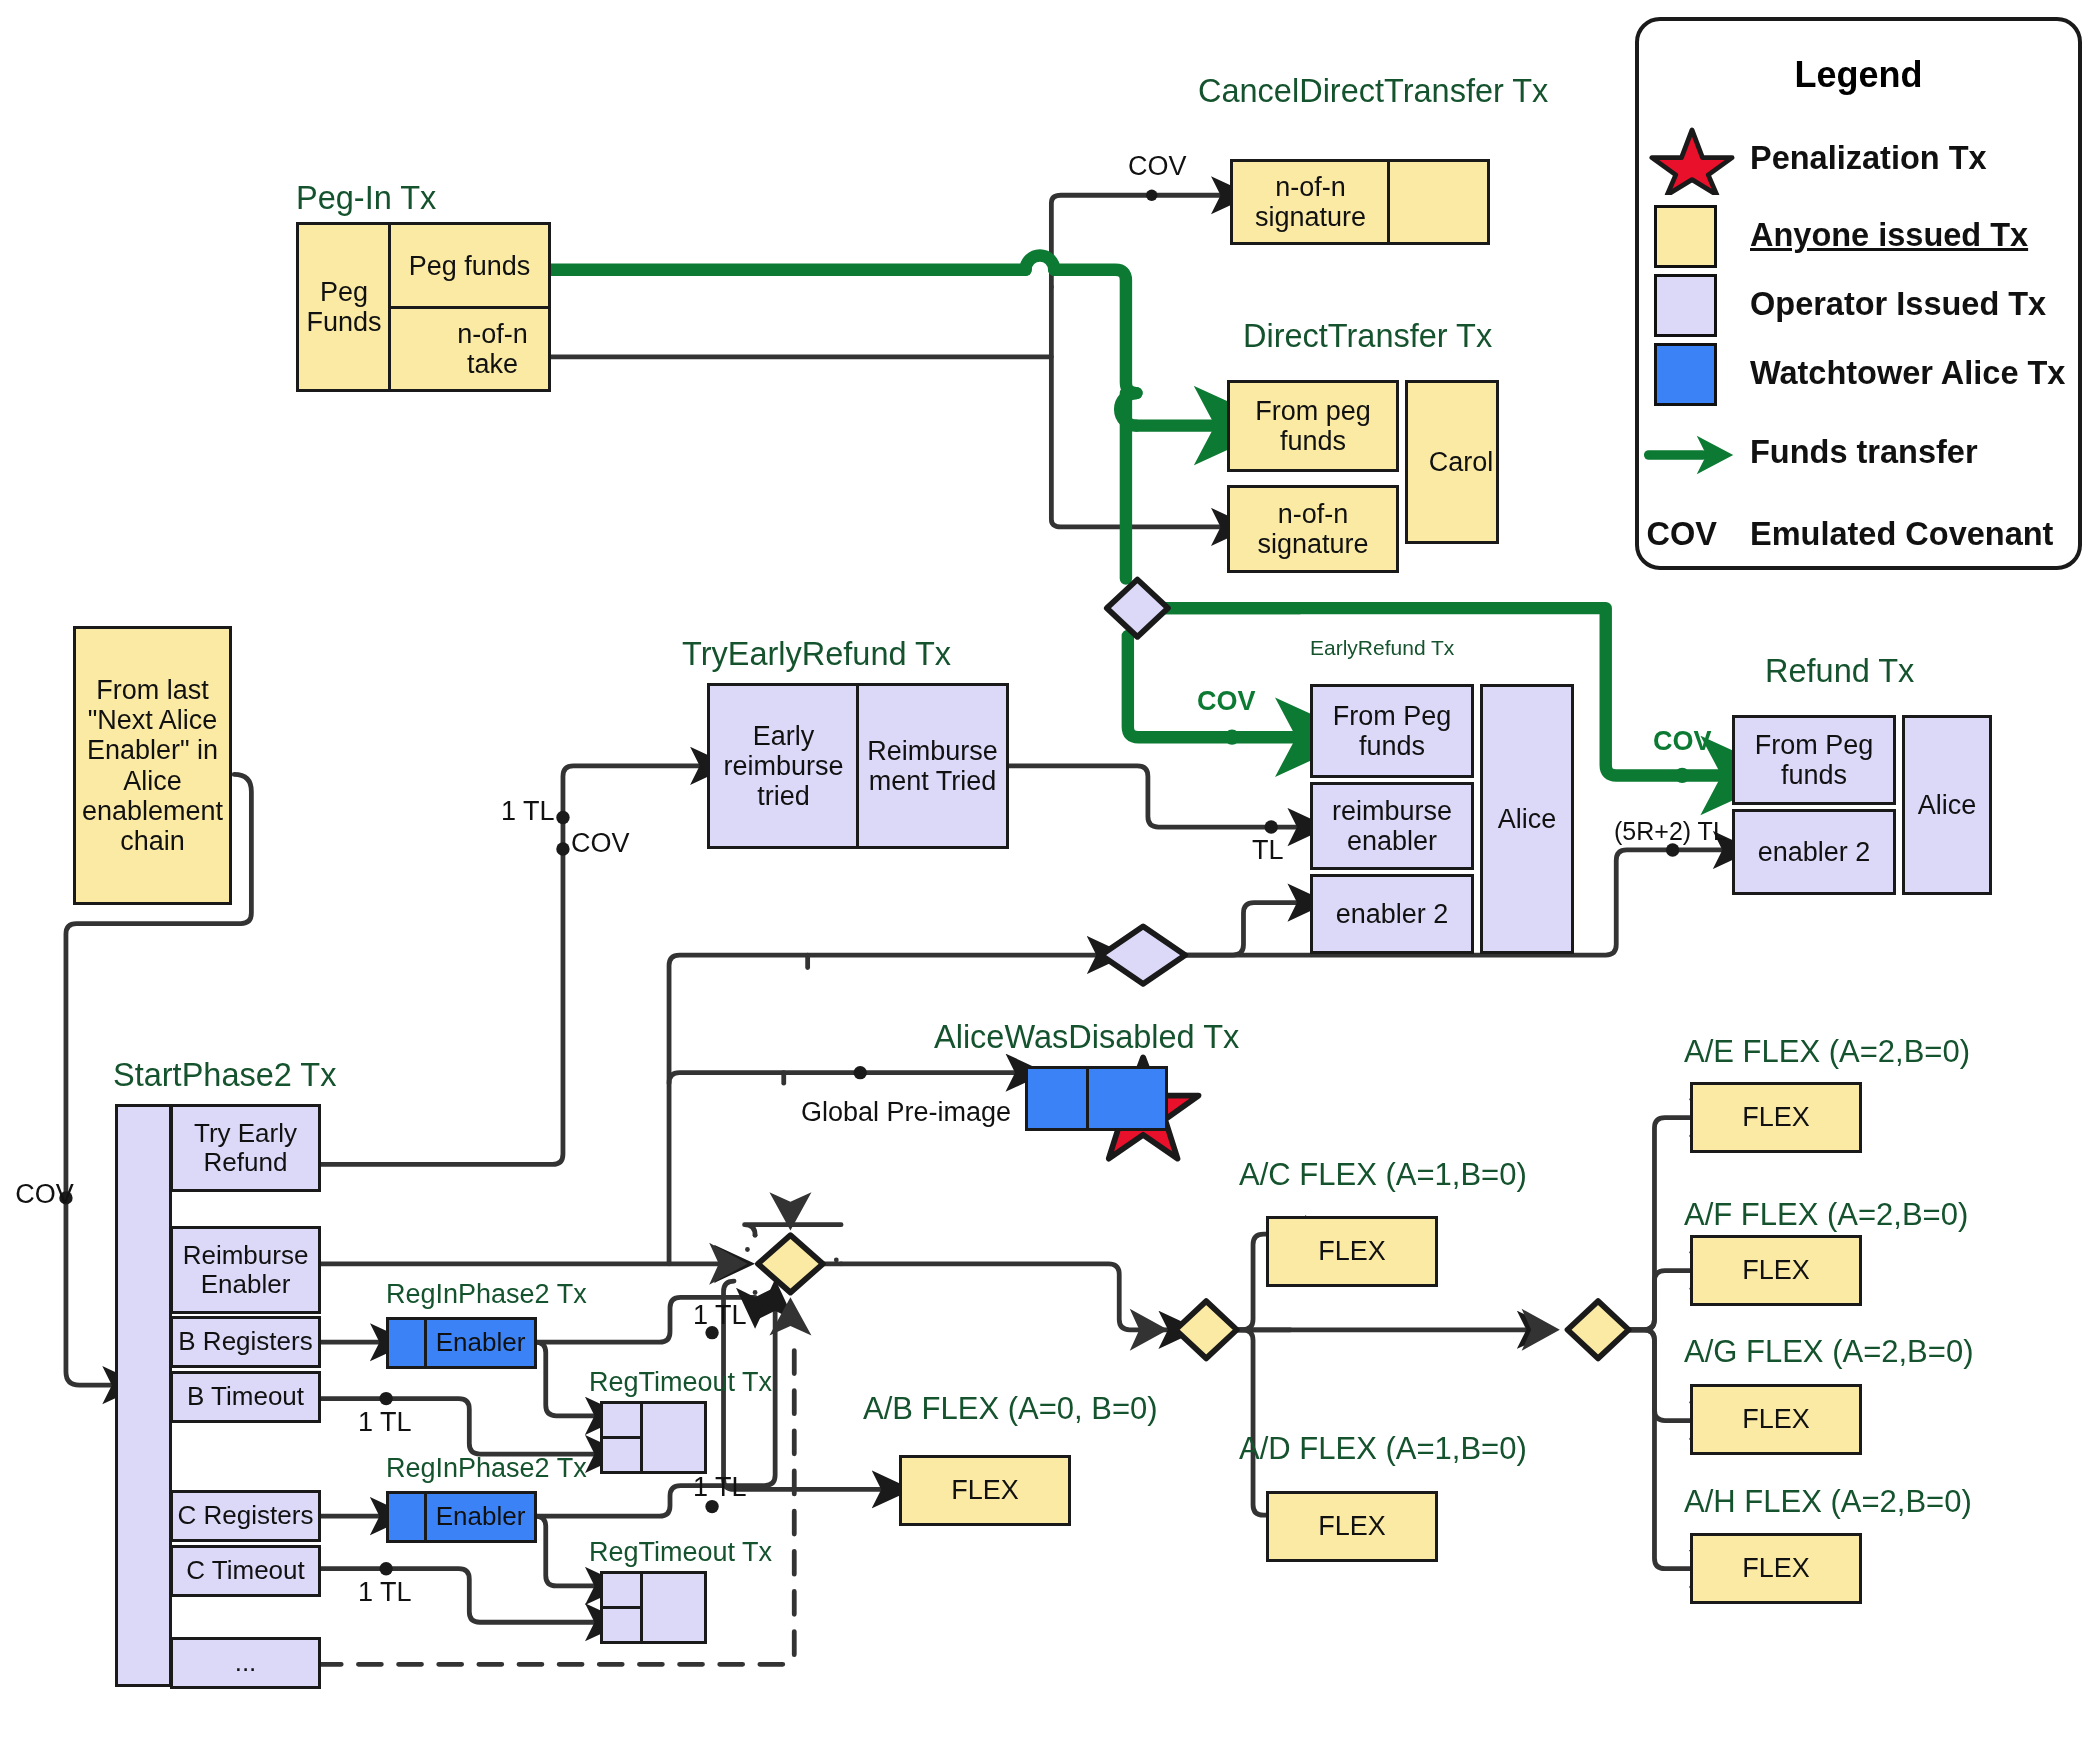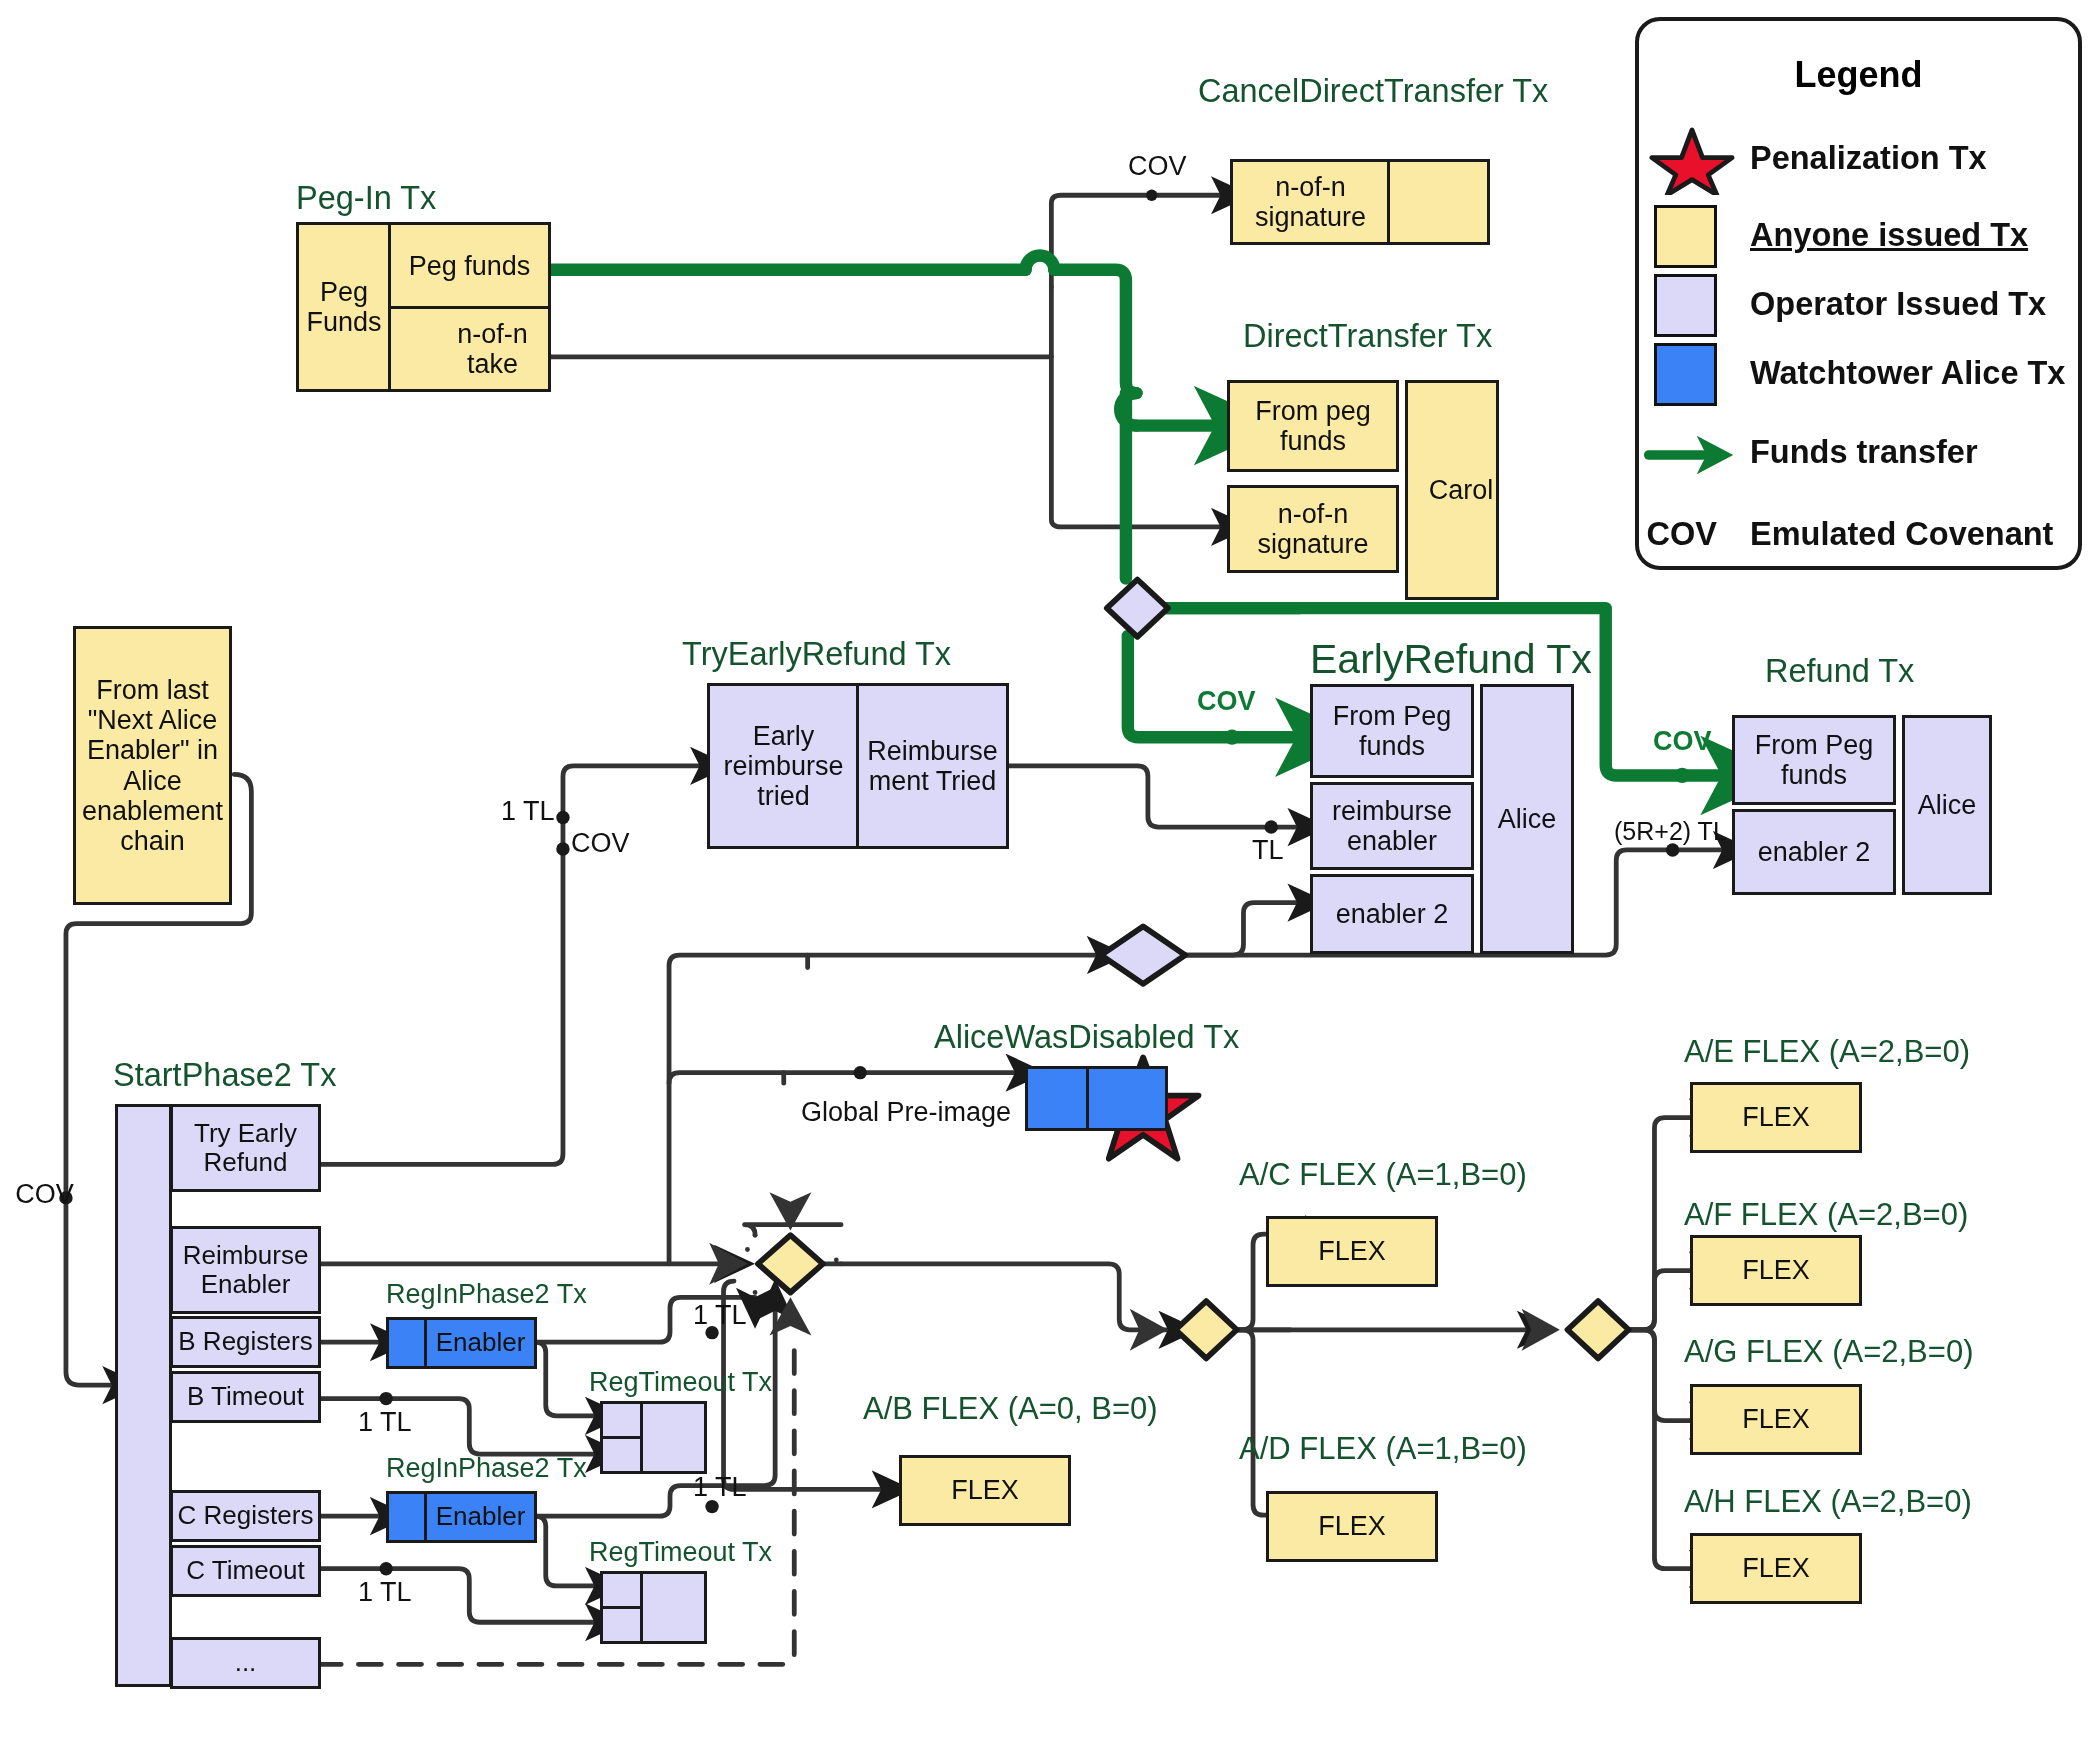--- a/index.html
+++ b/index.html
@@ -166,27 +166,27 @@
   <div class="cell yellow" style="left:388px;top:222px;width:163px;height:88px;font-size:27px;">Peg funds</div>
   <div class="cell yellow" style="left:388px;top:306px;width:163px;height:86px;font-size:27px;padding-left:46px;">n-of-n take</div>
 
   <div class="txtitle" style="left:1198px;top:73px;font-size:32.5px;">CancelDirectTransfer Tx</div>
   <div class="cell yellow" style="left:1230px;top:159px;width:161px;height:86px;font-size:27px;">n-of-n signature</div>
   <div class="cell yellow" style="left:1387px;top:159px;width:103px;height:86px;font-size:27px;"></div>
 
   <div class="txtitle" style="left:1243px;top:318px;font-size:32.5px;">DirectTransfer Tx</div>
   <div class="cell yellow" style="left:1227px;top:380px;width:172px;height:92px;font-size:27px;">From peg funds</div>
   <div class="cell yellow" style="left:1227px;top:485px;width:172px;height:88px;font-size:27px;">n-of-n signature</div>
-  <div class="cell yellow" style="left:1405px;top:380px;width:94px;height:220px;font-size:27px;padding-left:18px;">Carol</div>
+  <div class="cell yellow" style="left:1405px;top:380px;width:94px;height:164px;font-size:27px;padding-left:18px;">Carol</div>
 
   <div class="txtitle" style="left:682px;top:636px;font-size:32.5px;">TryEarlyRefund Tx</div>
   <div class="cell purple" style="left:707px;top:683px;width:153px;height:166px;font-size:27px;">Early reimburse tried</div>
   <div class="cell purple" style="left:856px;top:683px;width:153px;height:166px;font-size:27px;">Reimburse ment Tried</div>
 
-  <div class="txtitle" style="left:1310px;top:636px;font-size:41px;">EarlyRefund Tx</div>
+  <div class="txtitle" style="left:1310px;top:636px;font-size:21px;">EarlyRefund Tx</div>
   <div class="cell purple" style="left:1310px;top:684px;width:164px;height:94px;font-size:27px;">From Peg funds</div>
   <div class="cell purple" style="left:1310px;top:782px;width:164px;height:88px;font-size:27px;">reimburse enabler</div>
   <div class="cell purple" style="left:1310px;top:874px;width:164px;height:80px;font-size:27px;">enabler 2</div>
   <div class="cell purple" style="left:1480px;top:684px;width:94px;height:270px;font-size:27px;">Alice</div>
 
   <div class="txtitle" style="left:1765px;top:653px;font-size:32.5px;">Refund Tx</div>
   <div class="cell purple" style="left:1732px;top:715px;width:164px;height:90px;font-size:27px;">From Peg funds</div>
   <div class="cell purple" style="left:1732px;top:809px;width:164px;height:86px;font-size:27px;">enabler 2</div>
   <div class="cell purple" style="left:1902px;top:715px;width:90px;height:180px;font-size:27px;">Alice</div>
 

